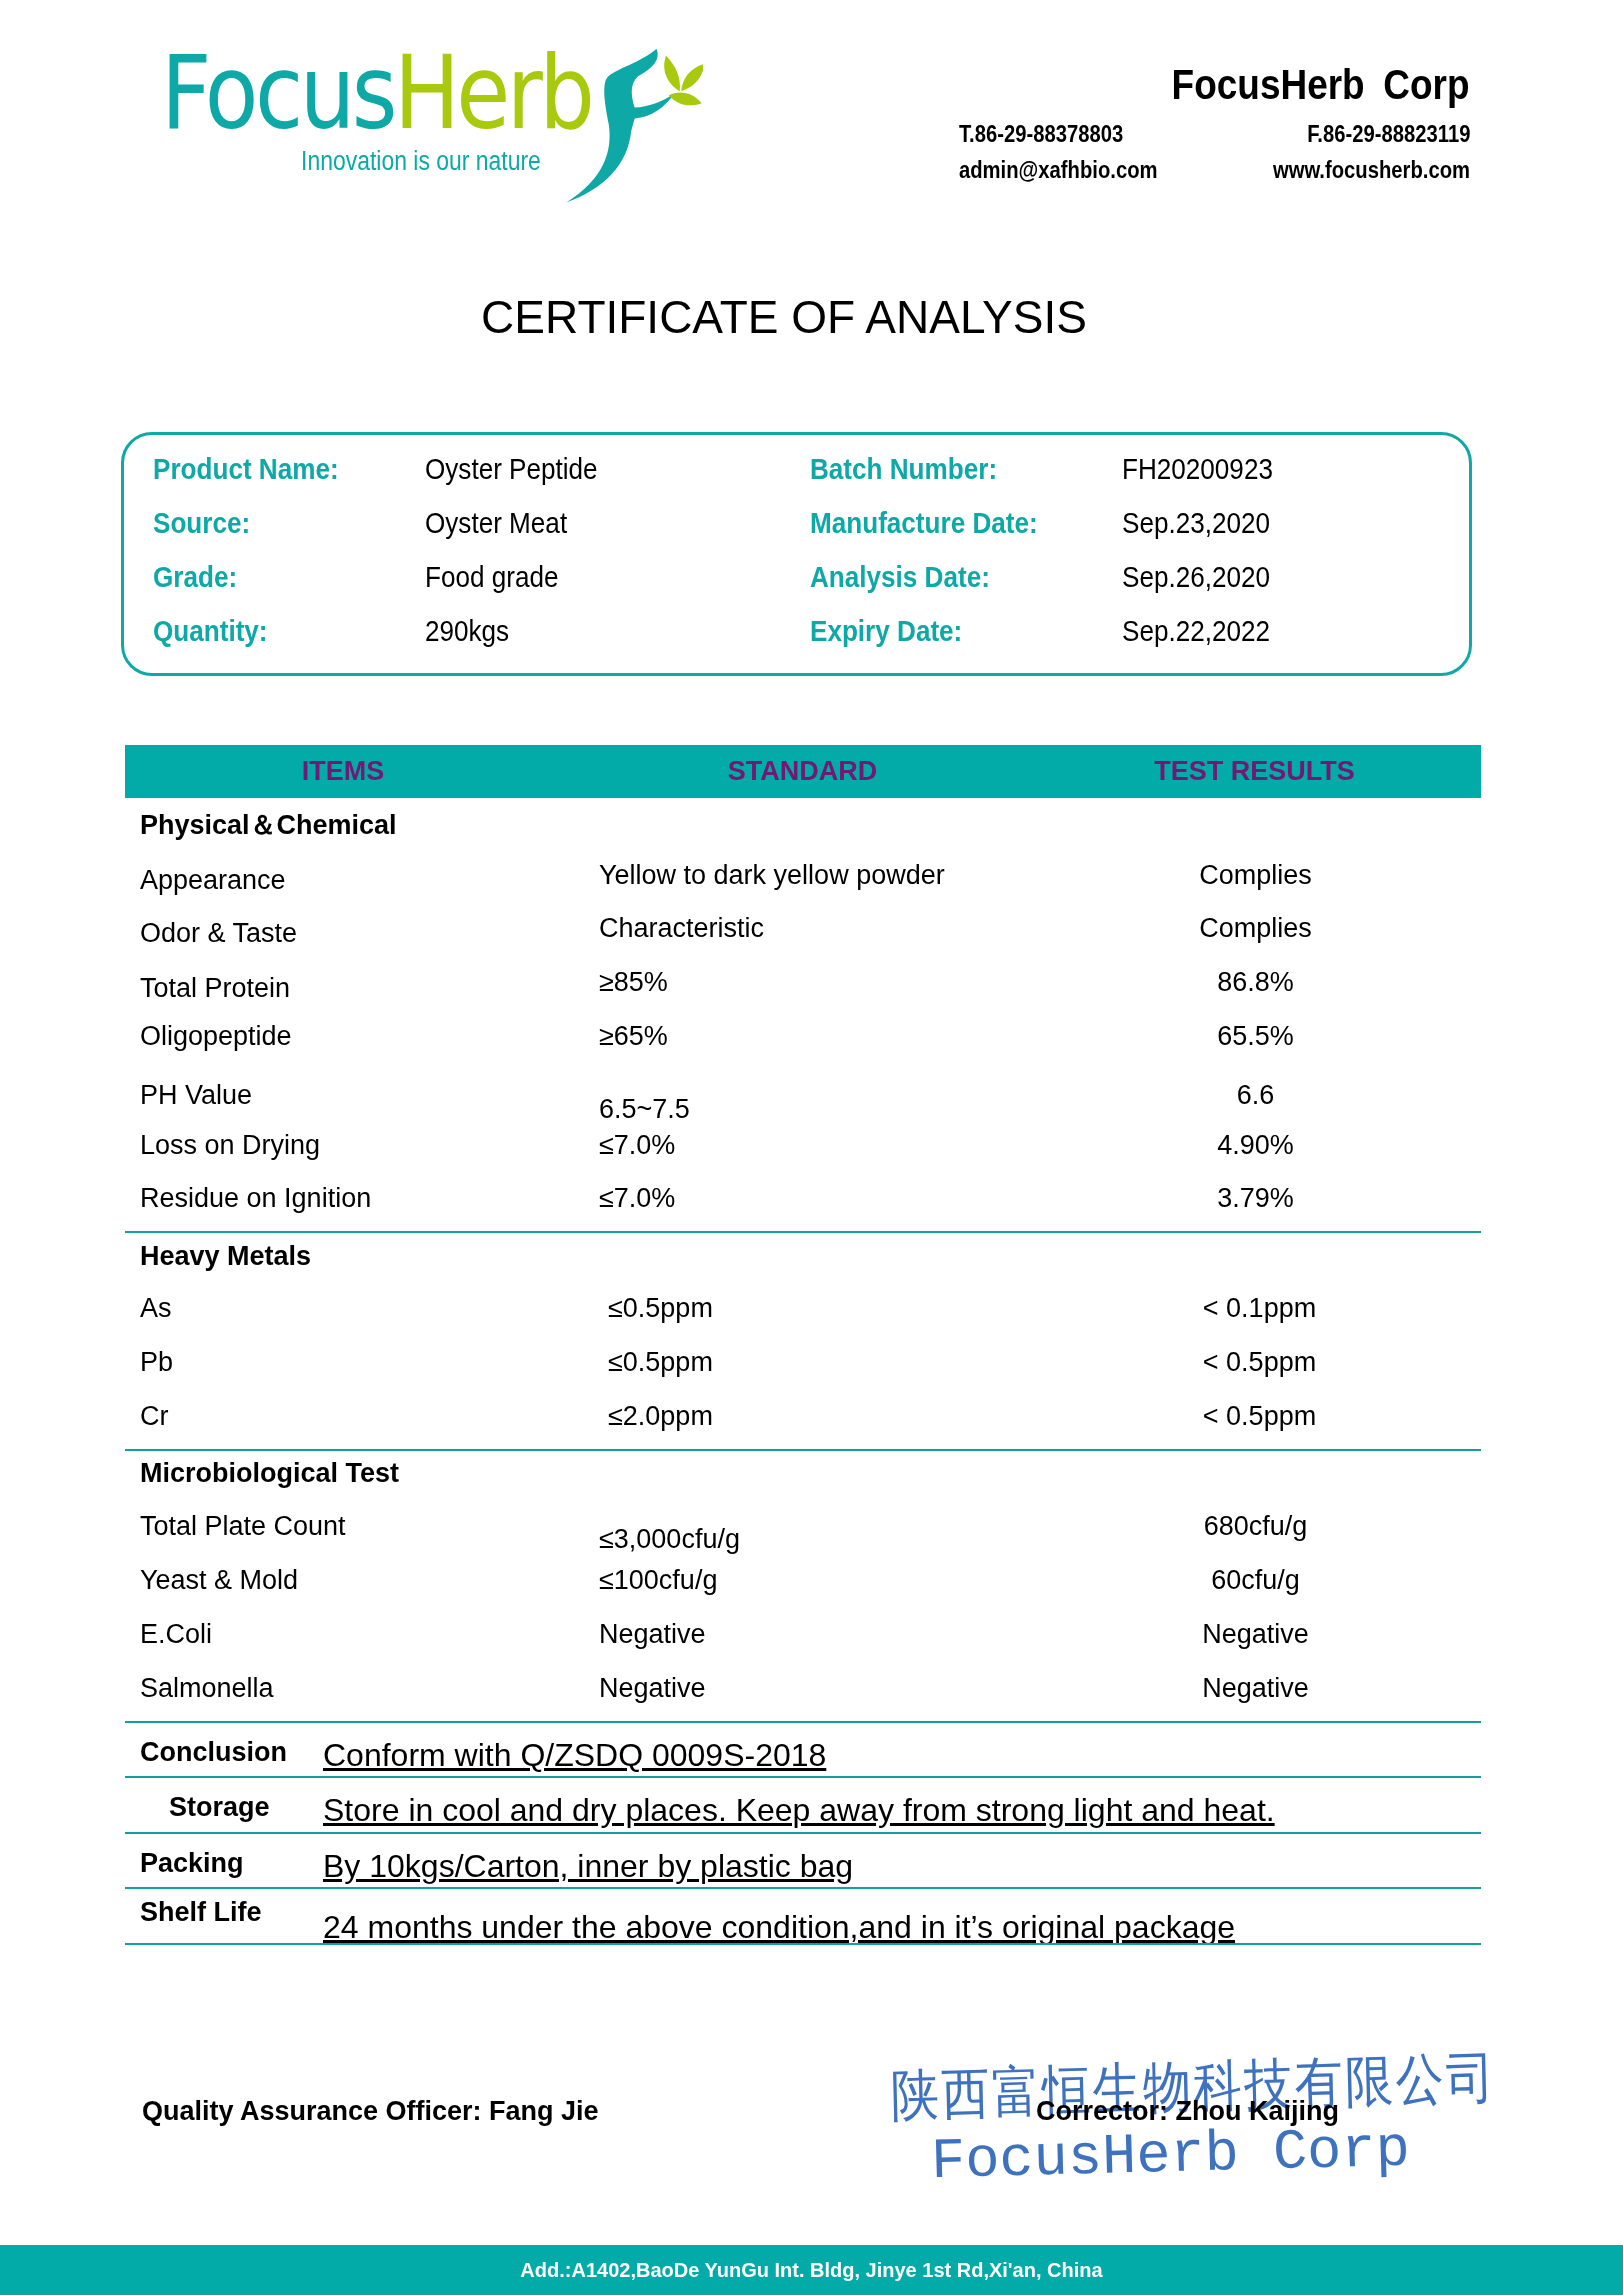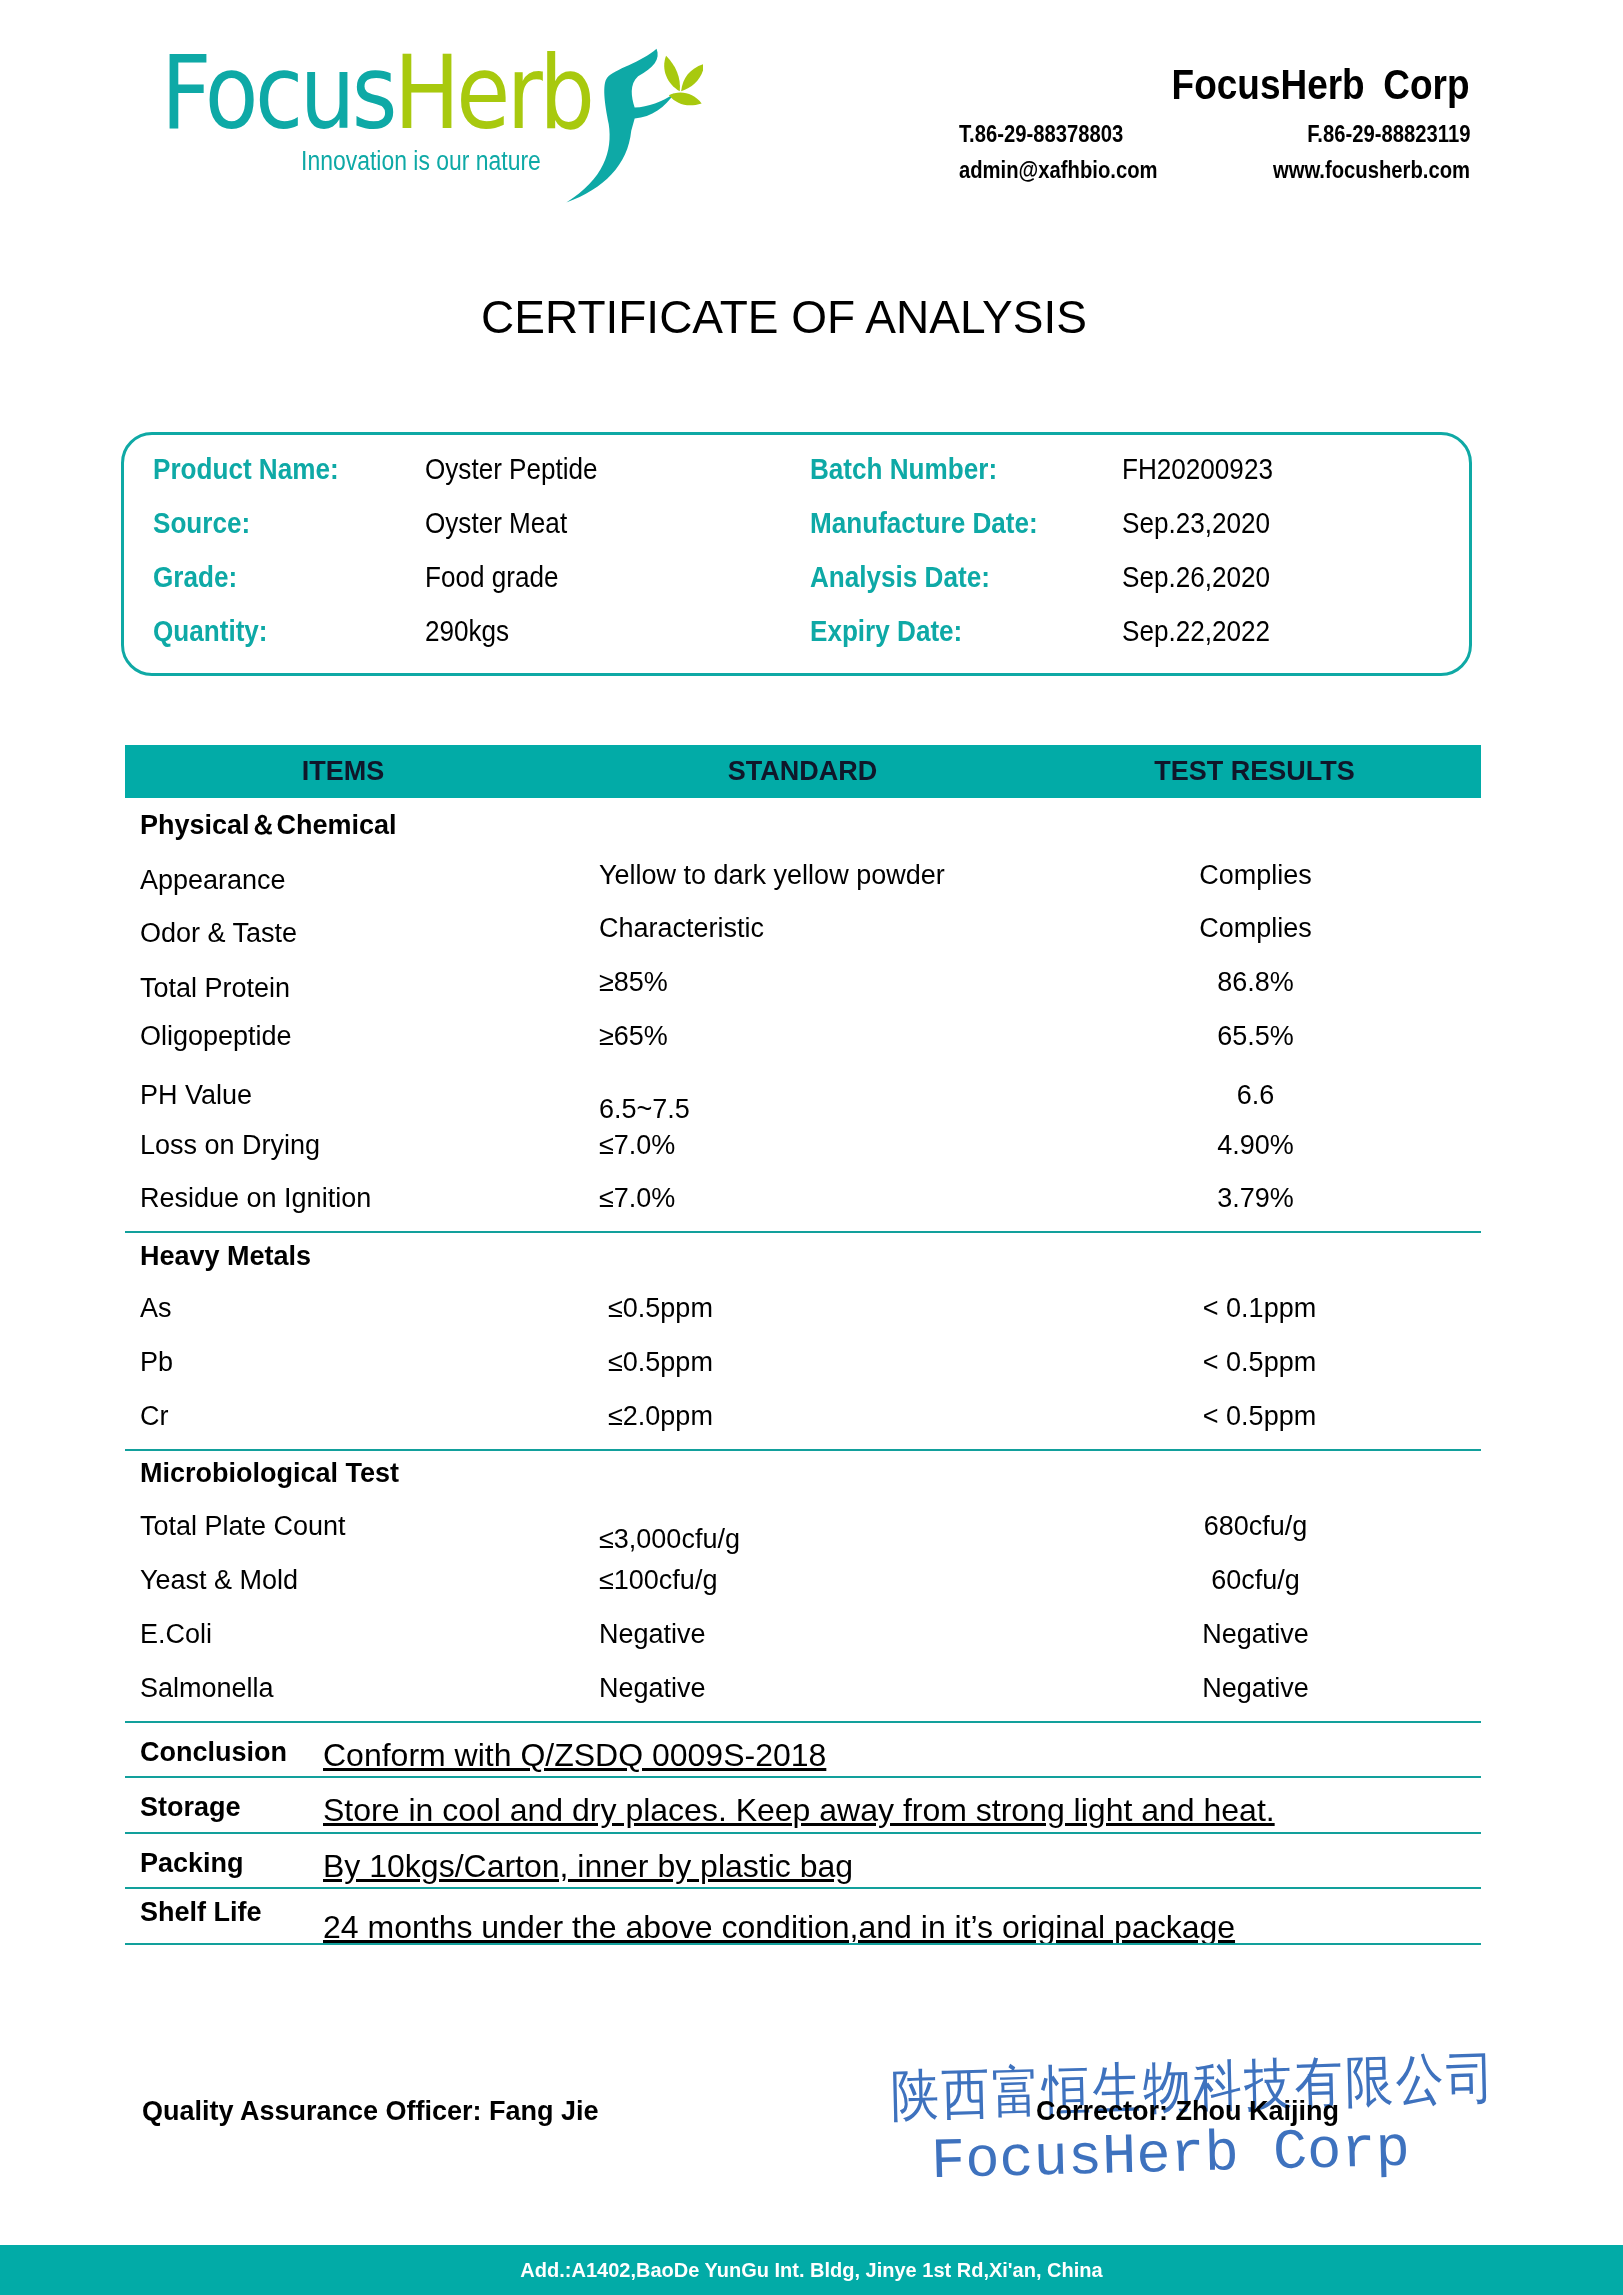--- a/index.html
+++ b/index.html
@@ -33,21 +33,21 @@
   
   .info-box { position:absolute; left:121px; top:432px; width:1345px; height:238px;
               border:3.4px solid #0fa9a5; border-radius:31px; box-sizing:content-box; }
   .info-row { position:absolute; font-size:29px; white-space:nowrap; transform:scaleX(0.9);
               transform-origin:left top; }
   .info-label { color:#0ea9a6; font-weight:bold; }
   .info-val { color:#000; }
 
   
   .tbl-head { position:absolute; left:125px; top:745px; width:1356px; height:53px; background:#02aba7; }
-  .th { position:absolute; top:11px; color:#0f172a; font-weight:bold; font-size:27px; text-align:center;
+  .th { position:absolute; top:11px; color:#701a75; font-weight:bold; font-size:27px; text-align:center;
         white-space:nowrap; }
   .cell { position:absolute; font-size:27px; white-space:nowrap; line-height:1; }
   .col1 { left:140px; }
   .col2 { left:599px; width:409px; text-align:left; }
   .col3 { left:1051px; width:409px; text-align:center; }
   .section { position:absolute; left:140px; font-size:27px; font-weight:bold; white-space:nowrap; }
   .hline { position:absolute; left:125px; width:1356px; height:2px; background:#12a09c; }
   .meta-label { position:absolute; left:140px; font-size:27px; font-weight:bold; white-space:nowrap; }
   .meta-val { position:absolute; left:323px; font-size:32px; white-space:nowrap;text-decoration:underline; }
 
@@ -212,21 +212,21 @@
   <div class="cell col1" style="top:1675px;">Salmonella</div>
   <div class="cell col2" style="top:1675px;">Negative</div>
   <div class="cell col3" style="top:1675px;">Negative</div>
 </div>
 <div class="hline" style="top:1721px;"></div>
 
 <div class="meta-label" style="top:1737px;">Conclusion</div>
 <div class="meta-val" style="top:1737px;">Conform with Q/ZSDQ 0009S-2018</div>
 <div class="hline" style="top:1776px;"></div>
 
-<div class="meta-label" style="top:1792px;">Storage</div>
+<div class="meta-label" style="top:1792px;margin-left:29px;">Storage</div>
 <div class="meta-val" style="top:1792px;">Store in cool and dry places. Keep away from strong light and heat.</div>
 <div class="hline" style="top:1832px;"></div>
 
 <div class="meta-label" style="top:1848px;">Packing</div>
 <div class="meta-val" style="top:1848px;">By 10kgs/Carton, inner by plastic bag</div>
 <div class="hline" style="top:1887px;"></div>
 
 <div class="meta-label" style="top:1897px;">Shelf Life</div>
 <div class="meta-val" style="top:1897px;margin-top:12px;">24 months under the above condition,and in it’s original package</div>
 <div class="hline" style="top:1943px;"></div>

